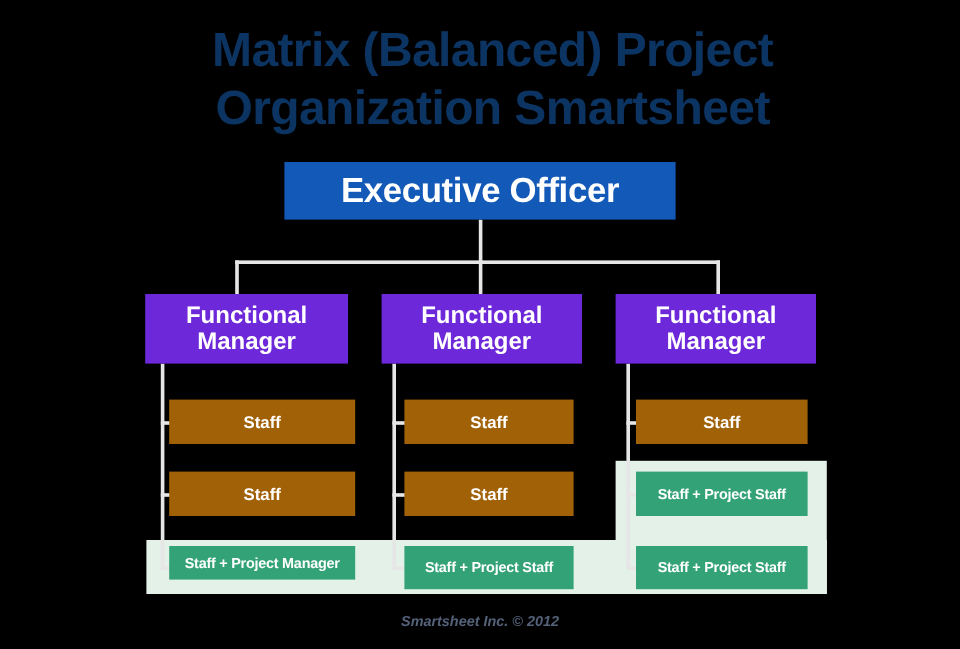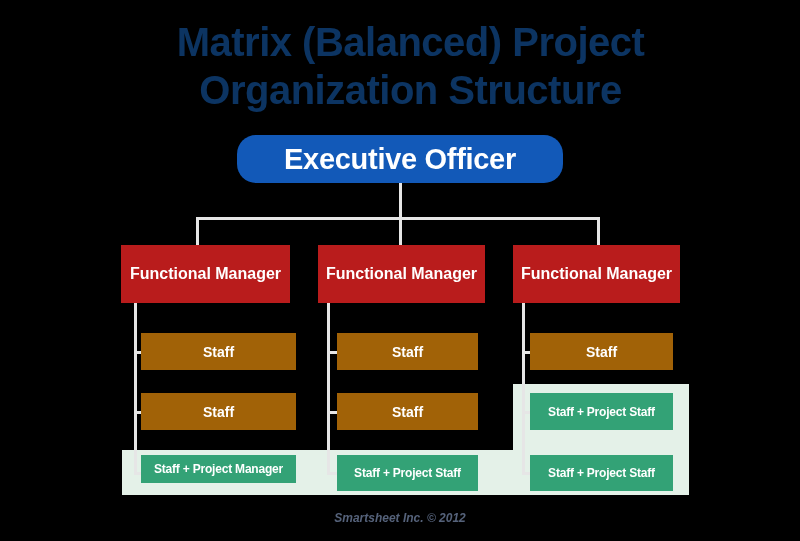--- a/index.html
+++ b/index.html
@@ -59,26 +59,25 @@
     justify-content: center;
     text-align: center;
     color: #ffffff;
     font-weight: bold;
   }
 
   .box-exec {
     background: #1259b8;
     font-size: 29px;
     letter-spacing: -0.3px;
-    border-radius: 19px;
   }
 
   .box-fm {
-    background: #b91c1c;
-    font-size: 16px;
+    background: #6d28d9;
+    font-size: 20px;
     line-height: 22px;
   }
 
   .box-staff {
     background: #a16207;
     font-size: 14px;
   }
 
   .box-green {
     background: #33a276;
@@ -99,21 +98,21 @@
     font-weight: bold;
   }
 </style>
 </head>
 <body>
 
 <div id="canvas">
 
   <div class="title">
     <span class="title-line">Matrix (Balanced) Project</span>
-    <span class="title-line">Organization Structure</span>
+    <span class="title-line">Organization Smartsheet</span>
   </div>
 
   <div class="panel" id="panel-right"></div>
   <div class="panel" id="panel-bottom"></div>
 
   <div class="line line-v" style="left:399px; top:183px; height:36px;"></div>
   <div class="line line-h" style="left:196px; top:217px; width:404px;"></div>
   <div class="line line-v" style="left:196px; top:217px; height:30px;"></div>
   <div class="line line-v" style="left:399px; top:217px; height:30px;"></div>
   <div class="line line-v" style="left:597px; top:217px; height:30px;"></div>

